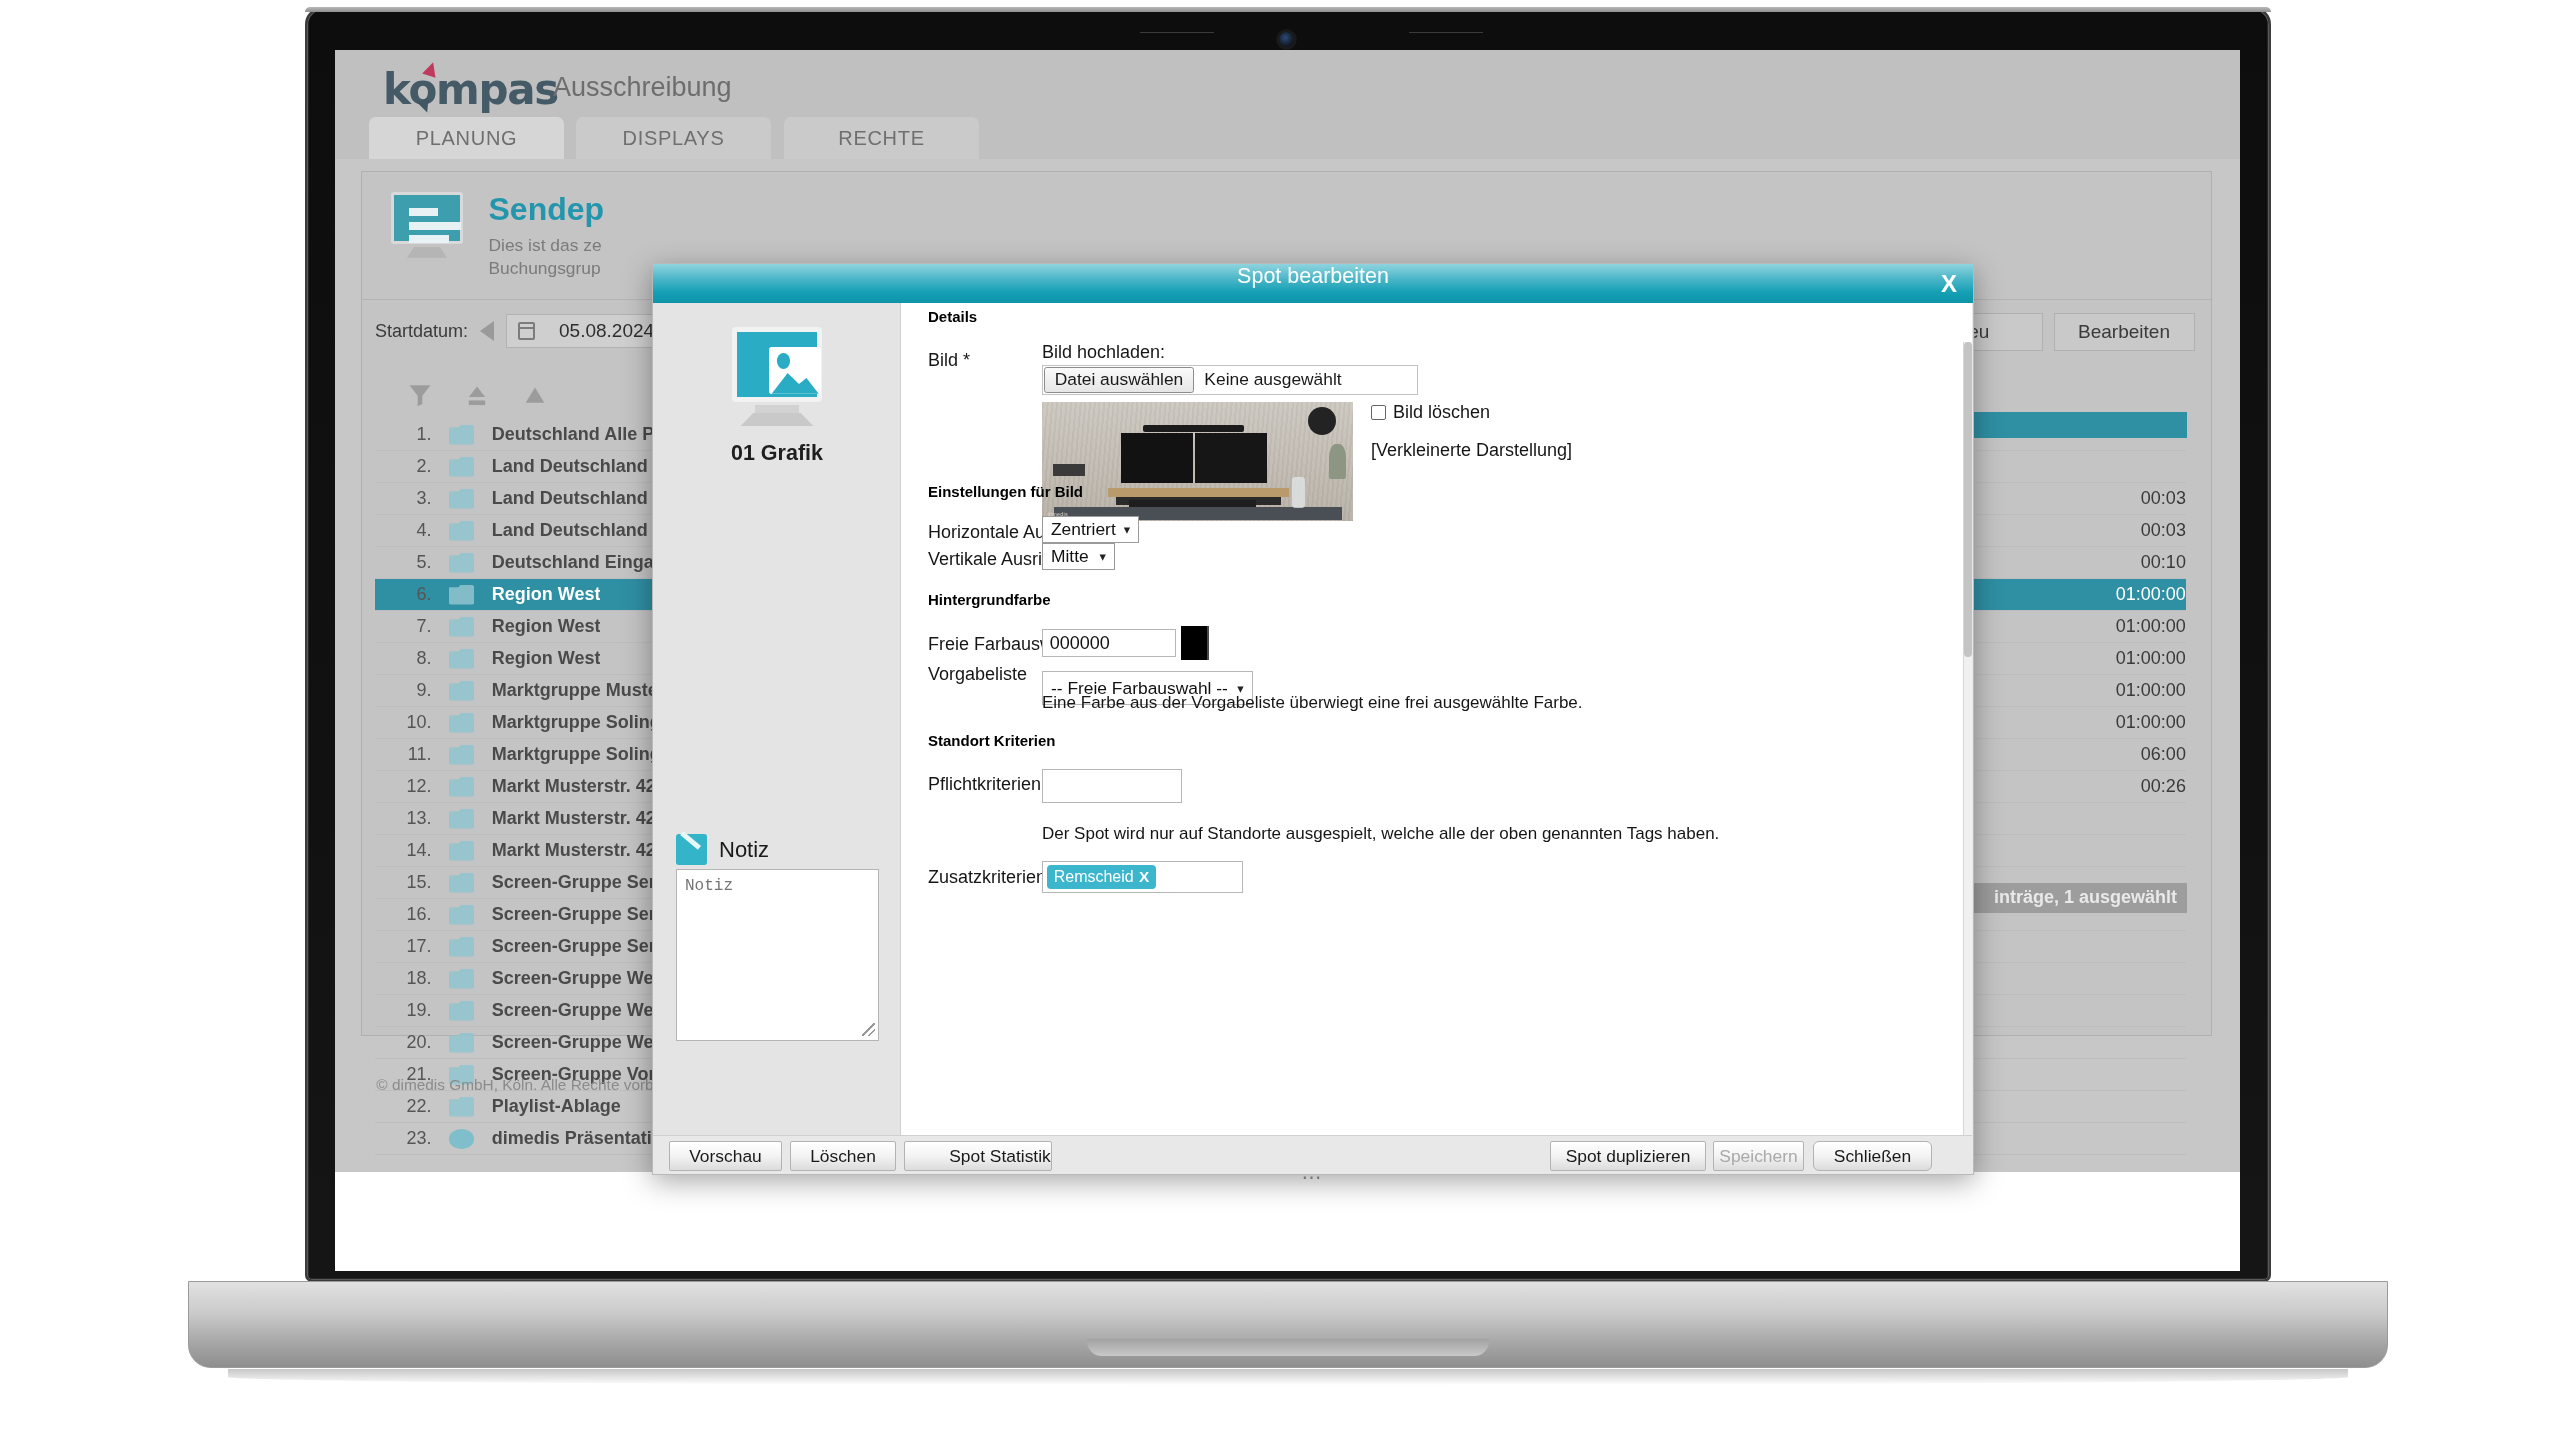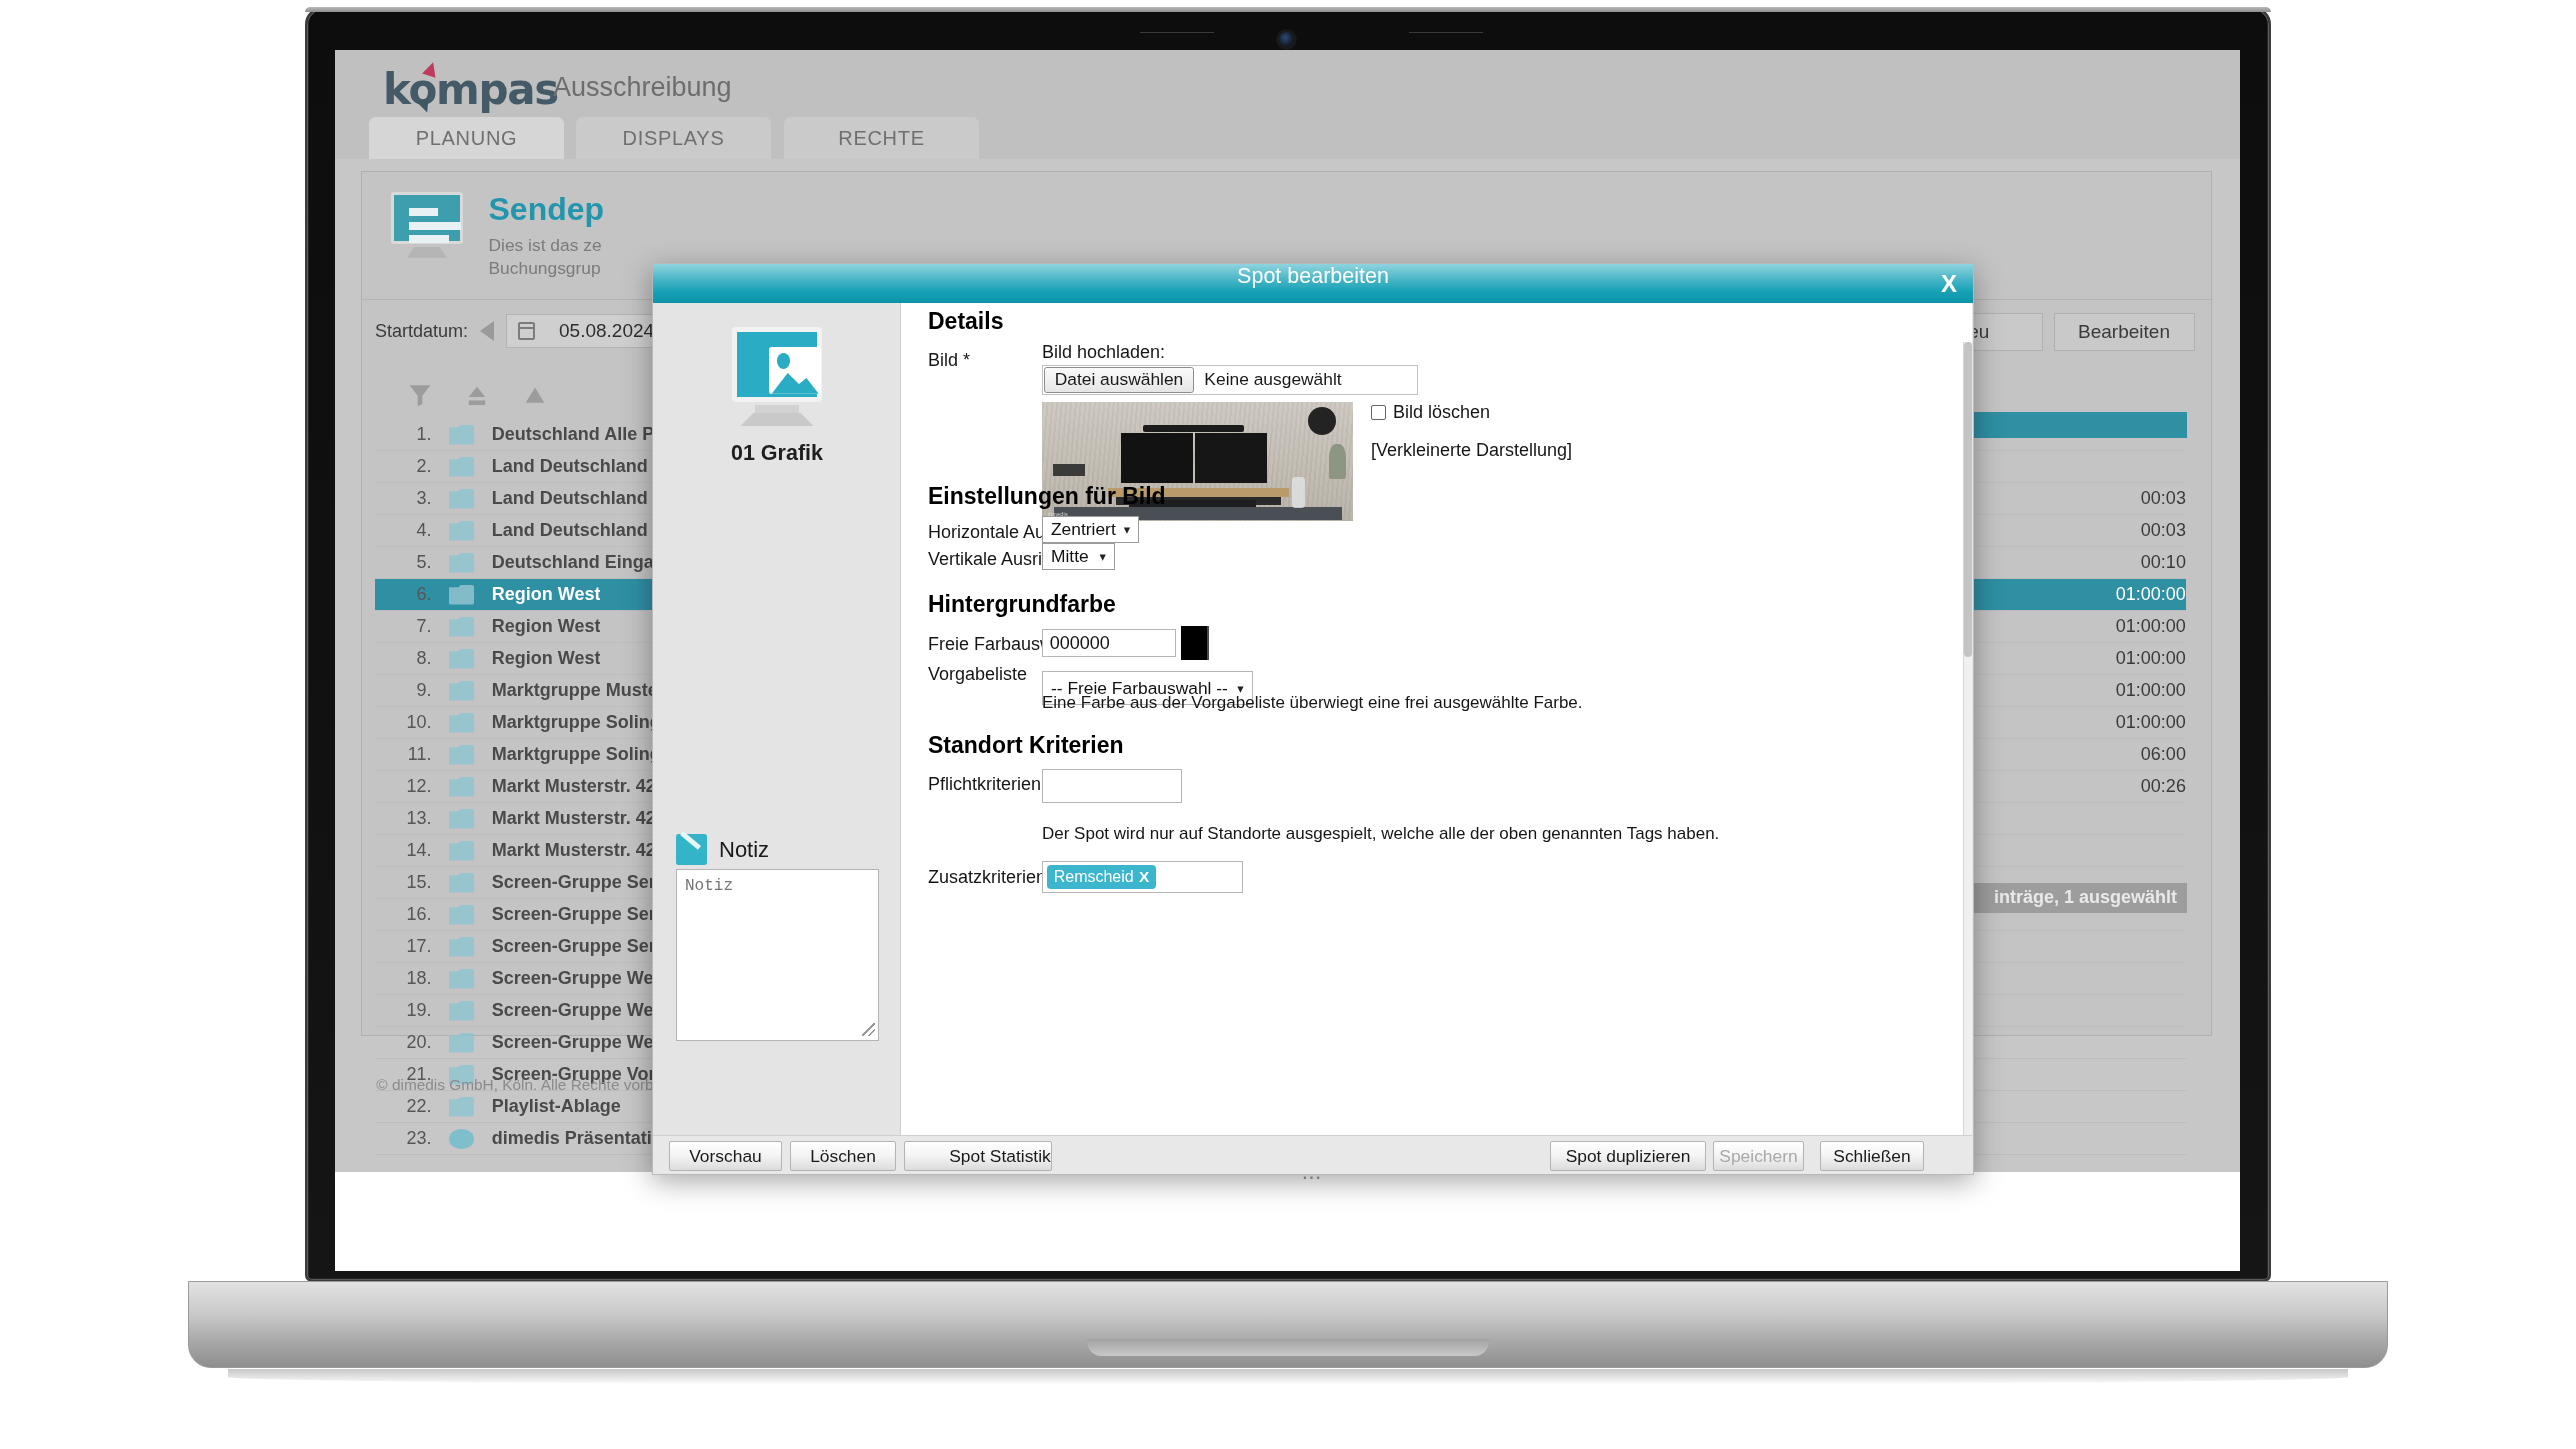--- a/index.html
+++ b/index.html
@@ -299,21 +299,21 @@
     position:absolute; left:209px; top:720px; width:13.4px;height:13.4px;
     background:
       linear-gradient(135deg, transparent 45%, #9a9a9a 45%, #9a9a9a 55%, transparent 55%),
       linear-gradient(135deg, transparent 70%, #9a9a9a 70%, #9a9a9a 80%, transparent 80%);
   }
 
   
   #modal-content {
     flex:1; background:#ffffff; position:relative; overflow:hidden;
   }
-  .sec-head { position:absolute; font-size:23px; font-weight:bold; color:#000; }
+  .sec-head { position:absolute; font-size:15px; font-weight:bold; color:#000; }
   .f-label  { position:absolute; font-size:18px; color:#161616; }
   .f-note   { position:absolute; font-size:17px; color:#161616; }
 
   #details-head { left:27px; top:5.4px; }
   #bild-label { left:27px; top:47px; }
   #bild-hochladen-label { left:141px; top:39px; }
   #file-row {
     position:absolute; left:141px; top:62px; width:376px; height:29.5px;
     border:0.7px solid #c3c3c3; background:#fff; display:flex; align-items:center;
   }
@@ -425,21 +425,21 @@
     border:0.7px solid #b3b3b3; border-radius:2px;
     display:flex; align-items:center; justify-content:center;
     font-size:17.4px; color:#1a1a1a; white-space:nowrap;
   }
   .m-btn.disabled { color:#a9a9a9; }
   #btn-vorschau   { left:16px;  width:113px; }
   #btn-loeschen   { left:137px; width:106px; }
   #btn-statistik  { left:251px; width:148px;padding-left:44px; }
   #btn-duplizieren{ right:266px;width:156px; }
   #btn-speichern  { right:168px;width:91px; }
-  #btn-schliessen { right:48px; width:104px; }
+  #btn-schliessen { right:40px; width:119px;border-radius:6px; }
   #modal-grip {
     position:absolute; left:50%; transform:translateX(-50%); bottom:-14.8px;
     font-size:20px; color:#777; letter-spacing:2px;
   }
 </style>
 </head>
 <body>
 
 <div id="laptop-mockup">
   <div id="laptop-lid"></div>

